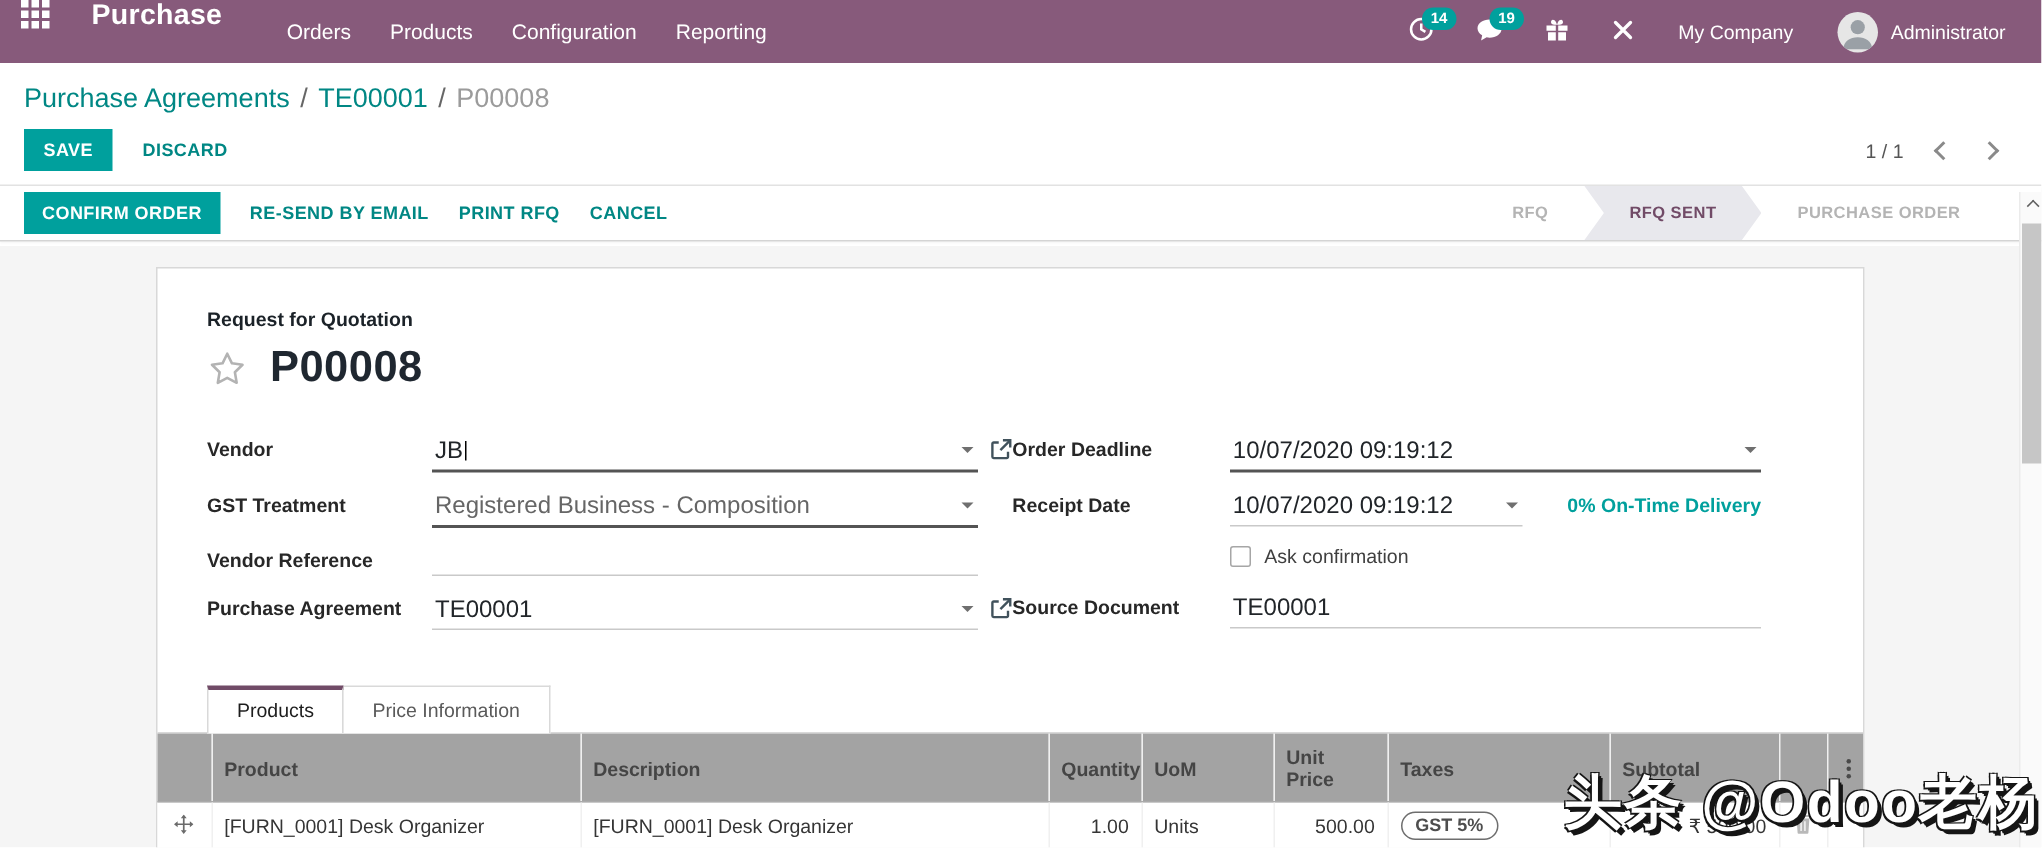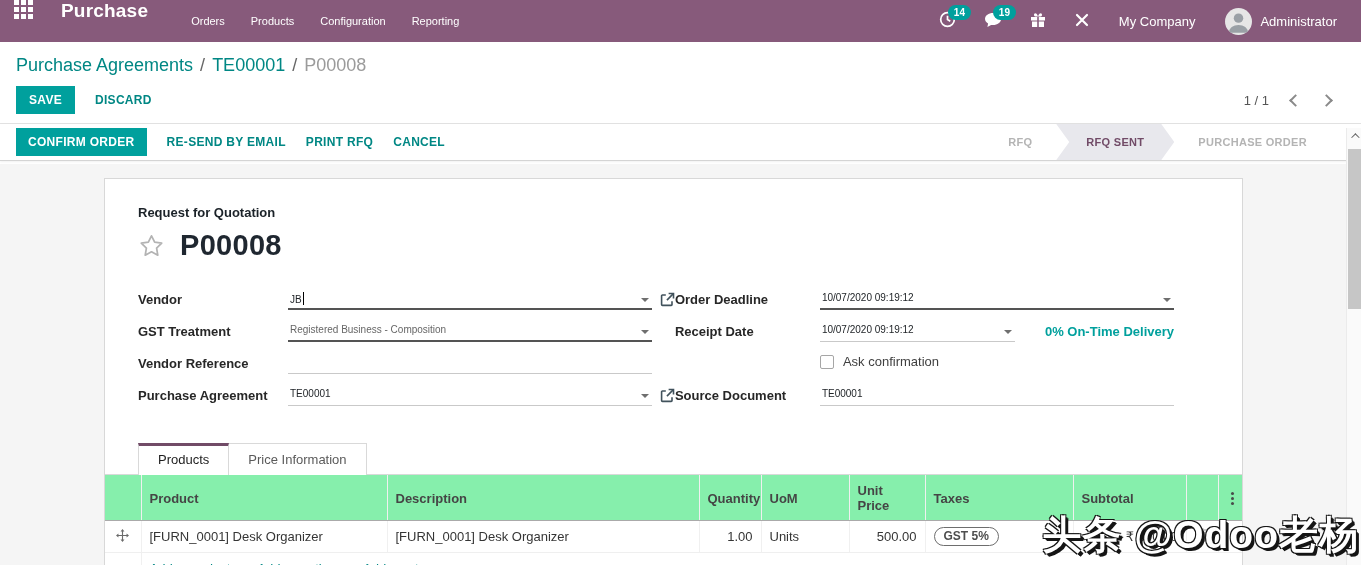--- a/index.html
+++ b/index.html
@@ -8,21 +8,21 @@
     font-family: "Liberation Sans", "DejaVu Sans", sans-serif;
     background:#fff; position:relative; font-size:13px; color:#212529;
   }
 
   
   .navbar { height:42px; background:#875A7B; display:flex; align-items:flex-start; color:#fff; padding:0 14px; position:relative; z-index:5;}
   .apps-icon { width:19px; height:19px; display:grid; grid-template-columns:repeat(3,5px); grid-template-rows:repeat(3,5px); gap:2px; cursor:pointer; }
   .apps-icon span { background:#fff; width:5px; height:5px; }
   .brand { font-size:19px; font-weight:bold; margin:0 30px 0 28px; letter-spacing:.2px; }
   .nav-menu { display:flex; align-items:center; height:100%; }
-  .nav-menu .menu-item { padding:0 13px; font-size:11px; height:100%; display:flex; align-items:center; cursor:pointer; }
+  .nav-menu .menu-item { padding:0 13px; font-size:14px; height:100%; display:flex; align-items:center; cursor:pointer; }
   .nav-right { margin-left:auto; display:flex; align-items:center; gap:10px; height:100%; }
   .sys-icon { position:relative; padding:16px 9px; height:100%; display:flex; align-items:center; cursor:pointer; }
   .count-badge { position:absolute; top:5px; left:18px; background:#00A09D; color:#fff; font-size:10px; font-weight:bold; padding:1.5px 6px; border-radius:9px; line-height:1.2; }
   .user-menu, .company-menu { display:flex; align-items:center; gap:8px; padding:0 10px; height:100%; font-size:13px; cursor:pointer; }
   .avatar { width:27px; height:27px; border-radius:50%; background:#e6e6e6; overflow:hidden; display:flex; align-items:flex-end; justify-content:center; }
 
   
   .control-panel { background:#fff; padding:12px 16px 9px 16px; border-bottom:1px solid #e2e2e2; }
   .breadcrumb { font-size:18px; color:#9b9b9b; line-height:23px; }
   .breadcrumb a { color:#008784; text-decoration:none; cursor:pointer; }
@@ -59,21 +59,21 @@
   .sheet-title { font-size:29px; color:#1f2730; letter-spacing:.3px; }
 
   .field-grid { display:flex; padding-left:33px; }
   .col-left { width:543px; }
   .col-right { flex:1; padding-right:68px; }
   .field-row { display:flex; align-items:flex-start; margin-bottom:10px; min-height:22px; }
   .field-label { flex:none; font-size:13px; font-weight:bold; color:#272727; padding-top:4px; }
   .col-left .field-label { width:150px; }
   .col-right .field-label { width:145px; }
   .field-control { flex:1; display:flex; align-items:flex-start; }
-  .field-value { flex:1; position:relative; font-size:10px; padding:4px 16px 3px 2px; border-bottom:1px solid #c9c9c9; min-height:22px; }
+  .field-value { flex:1; position:relative; font-size:16px; padding:4px 16px 3px 2px; border-bottom:1px solid #c9c9c9; min-height:22px; }
   .field-value.required { border-bottom:2px solid #545454; }
   .field-value.no-caret { padding-right:2px; }
   .caret { position:absolute; right:3px; top:10px; width:0; height:0; border-left:4px solid transparent; border-right:4px solid transparent; border-top:4.5px solid #6f6f6f; }
   .ext-link { flex:none; margin:4px 0 0 8px; cursor:pointer; display:flex; }
   .ext-ph { visibility:hidden; }
   .muted-value { color:#666; }
   .text-cursor { display:inline-block; width:1px; height:13px; background:#000; vertical-align:-2px; margin-left:1px; animation:none; }
   .receipt-control { flex:none !important; width:195px; }
   .ontime { font-size:13px; font-weight:bold; color:#00A09D; padding-top:4px; margin-left:30px; cursor:pointer; white-space:nowrap; }
   .checkbox-row .field-control { align-items:center; padding-top:2px; }
@@ -82,21 +82,21 @@
 
   
   .notebook { margin-top:27px; }
   .tab-bar { display:flex; padding-left:33px; border-bottom:1px solid #d9d9d9; }
   .tab { padding:8px 19px; font-size:13px; color:#5a5a5a; background:#fff; border:1px solid #d9d9d9; border-bottom:none; margin-bottom:-1px; cursor:pointer; }
   .tab.active { border-top:3px solid #714B67; padding-top:6px; color:#1d1d1d; position:relative; z-index:1; }
   .tab + .tab { margin-left:-1px; }
 
   
   table.o-list { width:100%; border-collapse:collapse; table-layout:fixed; }
-  .o-list th { font-size:13px; font-weight:bold; color:#454545; text-align:left; padding:8px 8px 7px 8px; border-bottom:1px solid #aaa; background:#86efac; }
+  .o-list th { font-size:13px; font-weight:bold; color:#454545; text-align:left; padding:8px 8px 7px 8px; border-bottom:1px solid #aaa; background:#a3a3a3; }
   .o-list th + th, .o-list td + td { border-left:1px solid #f0f0f0; }
   .o-list td { font-size:13px; color:#353535; padding:6px 8px; border-bottom:1px solid #efefef; background:#fff; }
   .col-handle { width:36px; } .col-product { width:246px; } .col-desc { width:312px; }
   .col-qty { width:62px; } .col-uom { width:88px; } .col-price { width:76px; }
   .col-taxes { width:148px; } .col-subtotal { width:auto; } .col-trash { width:32px; } .col-kebab { width:24px; }
   .num { text-align:right; }
   .handle-cell { text-align:center; cursor:grab; }
   .tax-pill { display:inline-block; border:1px solid #6e6e6e; border-radius:11px; padding:1px 9px 2px 9px; font-size:12px; font-weight:bold; color:#4e4e4e; background:#fff; white-space:nowrap; }
   .subtotal-cell { white-space:nowrap; }
   .trash-cell { text-align:center; cursor:pointer; }

